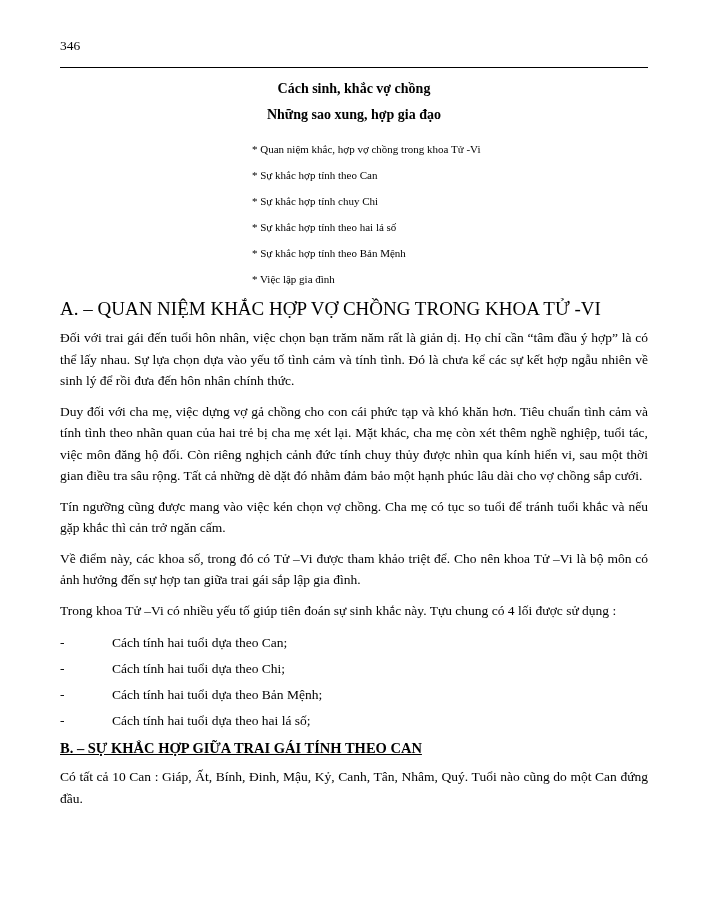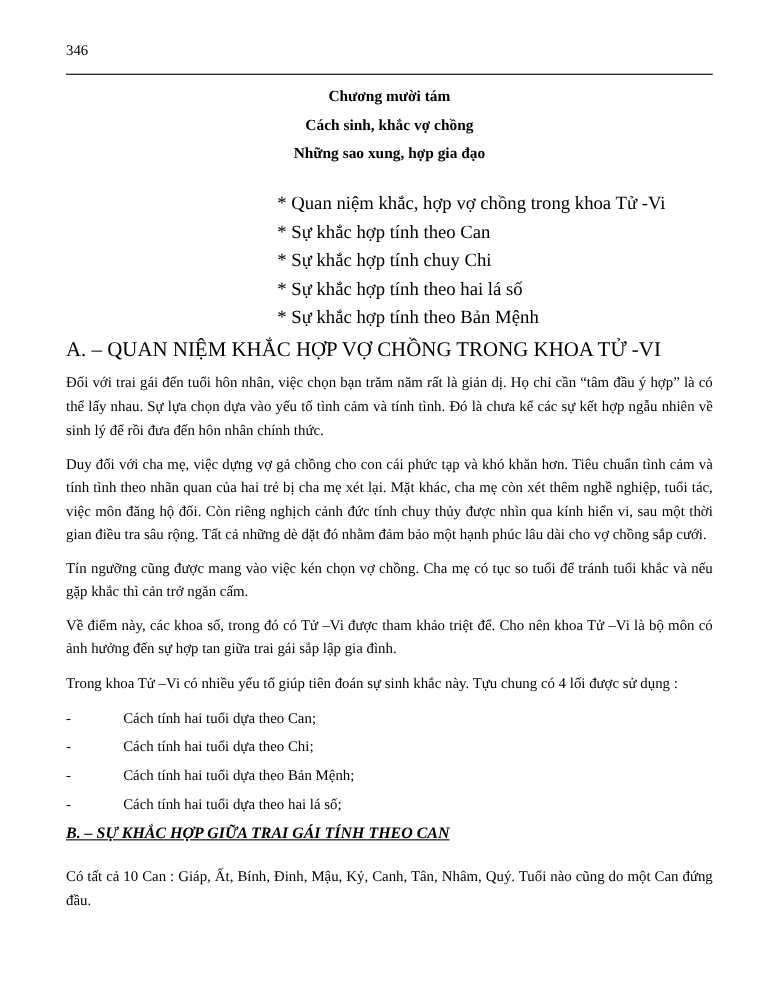--- a/index.html
+++ b/index.html
@@ -24,22 +24,22 @@
   }
   .chapter-block {
     text-align: center;
     font-weight: bold;
     font-size: 14px;
     margin-top: 8px;
     line-height: 26px;
   }
   .chapter-block div { margin: 0; }
   .toc-list {
-    margin: 18px 0 4px 192px;
-    font-size: 17px;
+    margin: 8px 0 4px 192px;
+    font-size: 11px;
     line-height: 26px;
   }
   .section-heading-a {
     font-size: 19px;
     font-weight: normal;
     margin: 6px 0 7px 0;
   }
   p.body-par {
     font-size: 13.5px;
     line-height: 21.5px;
@@ -50,45 +50,44 @@
   .dash-row {
     display: flex;
     font-size: 13.5px;
     line-height: 26px;
   }
   .dash-glyph { width: 52px; flex: 0 0 52px; }
   .section-heading-b {
     font-size: 14.5px;
     font-weight: bold;
     text-decoration: underline;
-    margin: 4px 0 19px 0;
-    font-style: italic;
+    margin: 4px 0 9px 0;
   }
 </style>
 </head>
 <body>
 
 <div class="page">
 
   <div class="header-row">
     <span>346</span>
   </div>
 
   <div class="chapter-block">
-    <div>Chương mười tám</div>
     <div>Cách sinh, khắc vợ chồng</div>
     <div>Những sao xung, hợp gia đạo</div>
   </div>
 
   <div class="toc-list">
     <div>* Quan niệm khắc, hợp vợ chồng trong khoa Tử -Vi</div>
     <div>* Sự khắc hợp tính theo Can</div>
     <div>* Sự khắc hợp tính chuy Chi</div>
     <div>* Sự khắc hợp tính theo hai lá số</div>
     <div>* Sự khắc hợp tính theo Bản Mệnh</div>
+    <div>* Việc lập gia đình</div>
   </div>
 
   <div class="section-heading-a">A. – QUAN NIỆM KHẮC HỢP VỢ CHỒNG TRONG KHOA TỬ -VI</div>
 
   <p class="body-par">Đối với trai gái đến tuổi hôn nhân, việc chọn bạn trăm năm rất là giản dị. Họ chỉ cần “tâm đầu ý hợp” là có thể lấy nhau. Sự lựa chọn dựa vào yếu tố tình cảm và tính tình. Đó là chưa kể các sự kết hợp ngẫu nhiên về sinh lý để rồi đưa đến hôn nhân chính thức.</p>
   <p class="body-par">Duy đối với cha mẹ, việc dựng vợ gả chồng cho con cái phức tạp và khó khăn hơn. Tiêu chuẩn tình cảm và tính tình theo nhãn quan của hai trẻ bị cha mẹ xét lại. Mặt khác, cha mẹ còn xét thêm nghề nghiệp, tuổi tác, việc môn đăng hộ đối. Còn riêng nghịch cảnh đức tính chuy thủy được nhìn qua kính hiển vi, sau một thời gian điều tra sâu rộng. Tất cả những dè dặt đó nhằm đảm bảo một hạnh phúc lâu dài cho vợ chồng sắp cưới.</p>
   <p class="body-par">Tín ngưỡng cũng được mang vào việc kén chọn vợ chồng. Cha mẹ có tục so tuổi để tránh tuổi khắc và nếu gặp khắc thì cản trở ngăn cấm.</p>
   <p class="body-par">Về điểm này, các khoa số, trong đó có Tử –Vi được tham khảo triệt để. Cho nên khoa Tử –Vi là bộ môn có ảnh hưởng đến sự hợp tan giữa trai gái sắp lập gia  đình.</p>
   <p class="body-par">Trong khoa Tử –Vi có nhiều yếu tố giúp tiên đoán sự  sinh khắc này. Tựu chung có 4 lối được sử dụng :</p>
 

